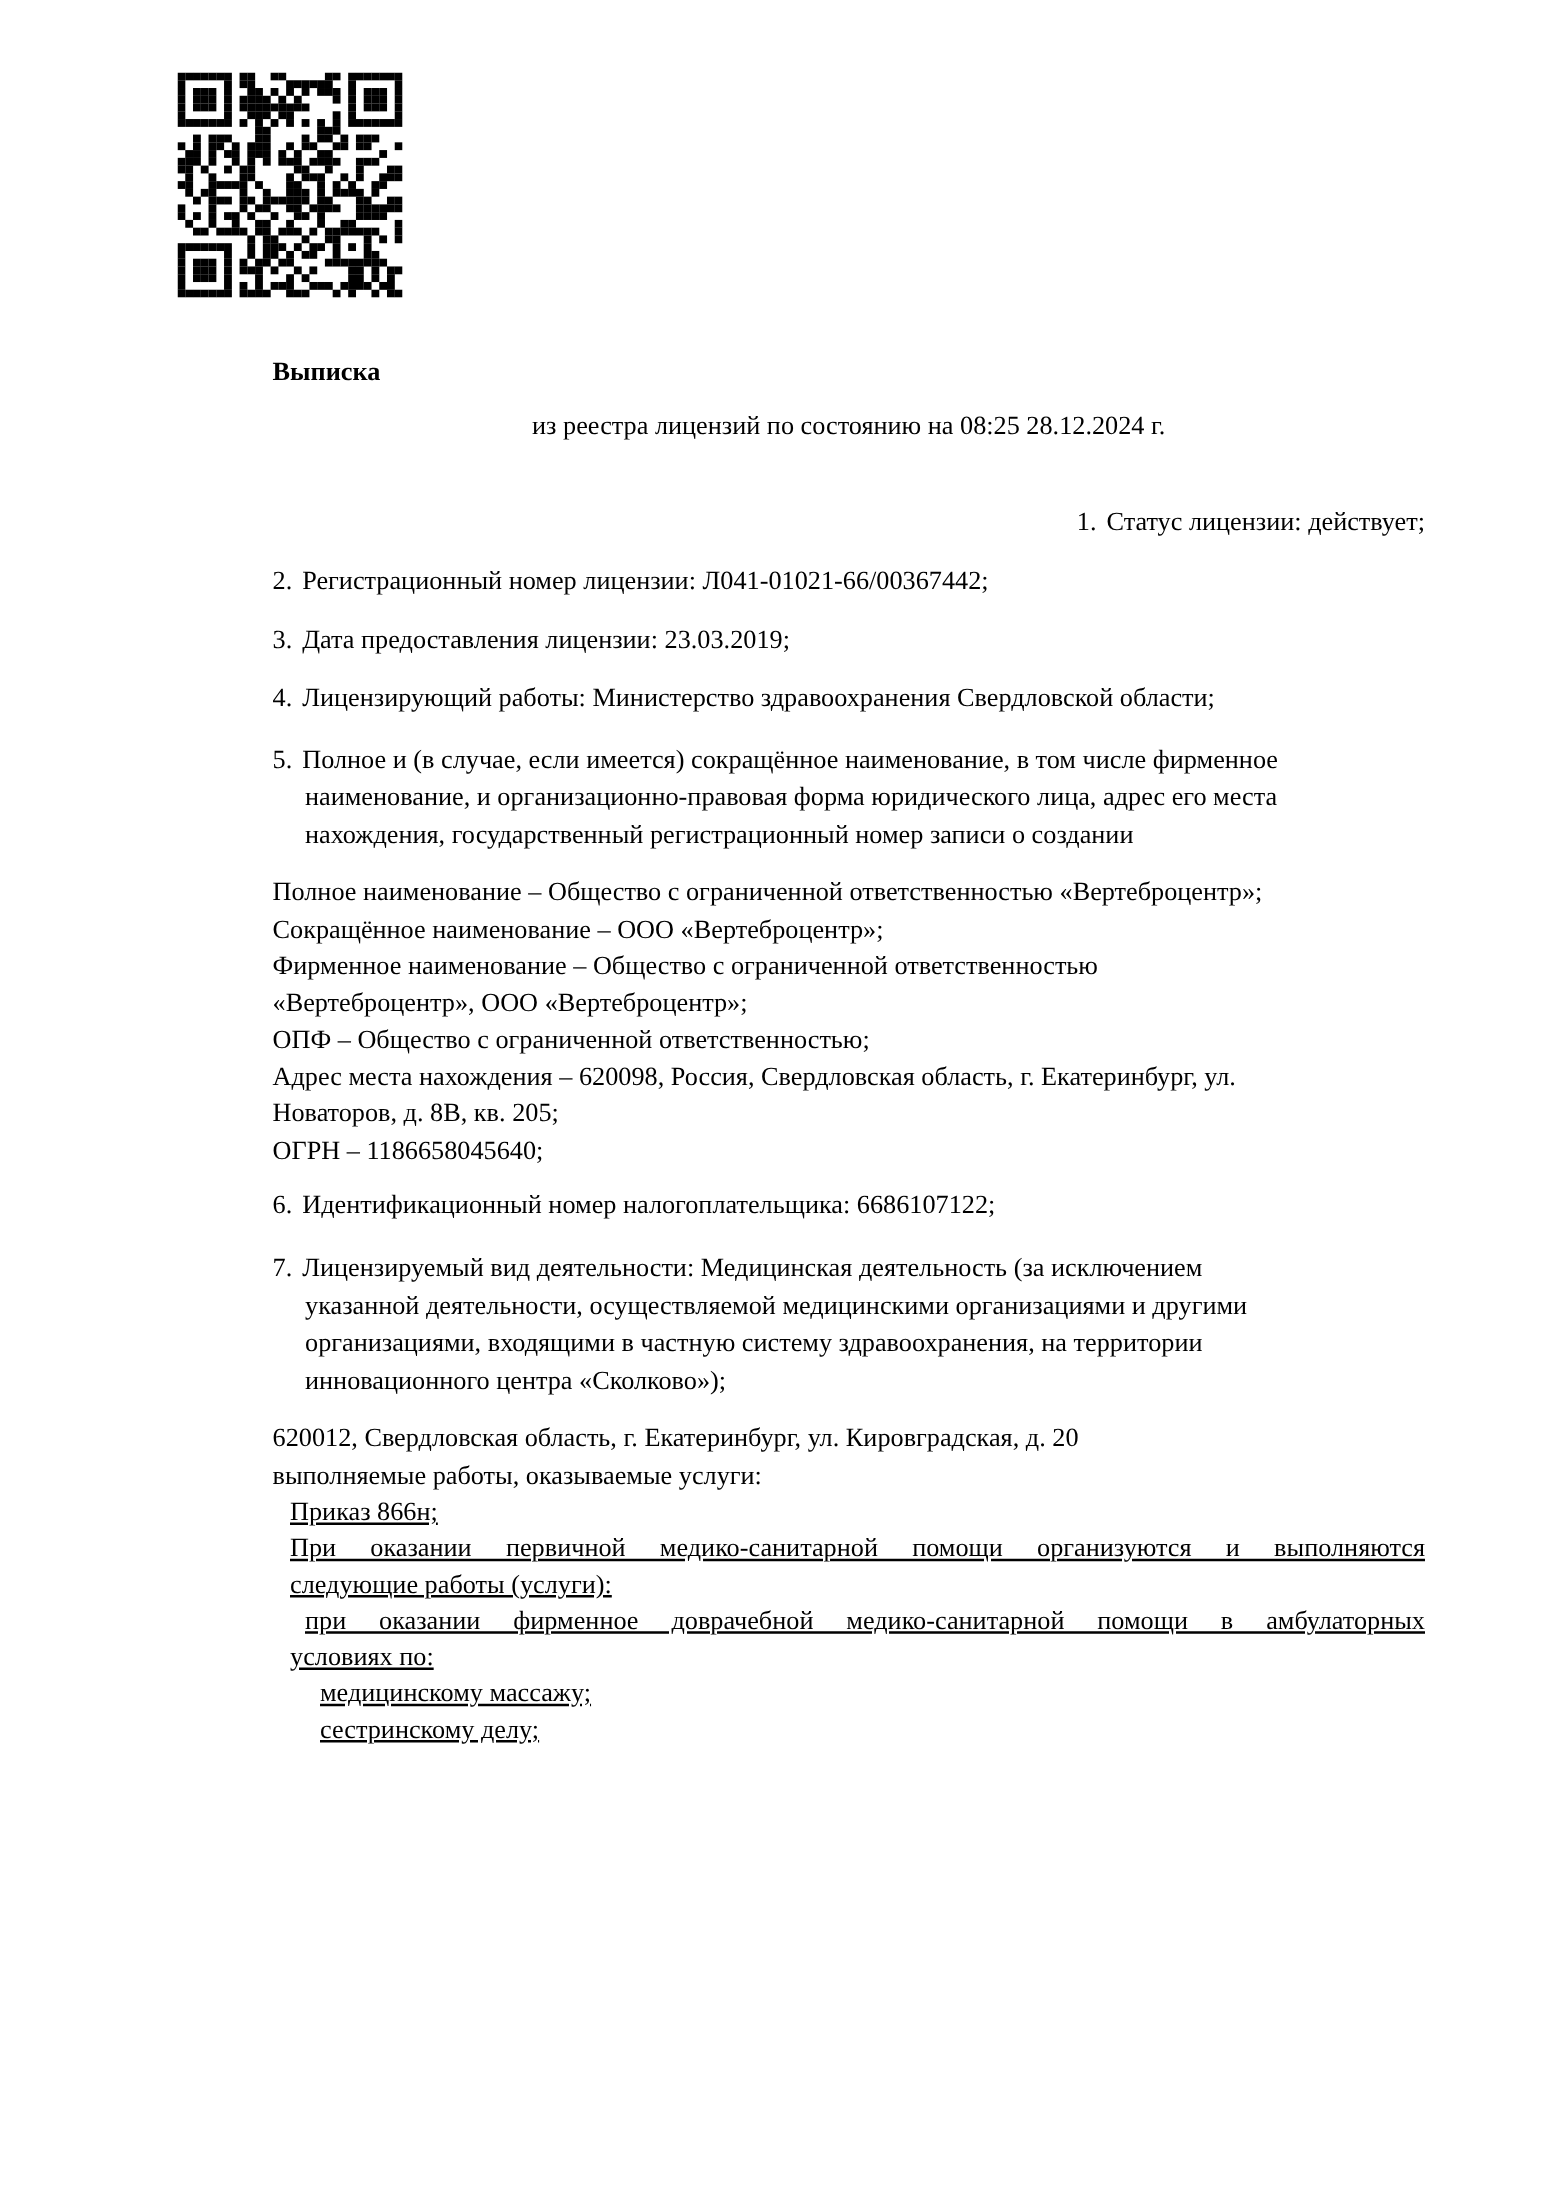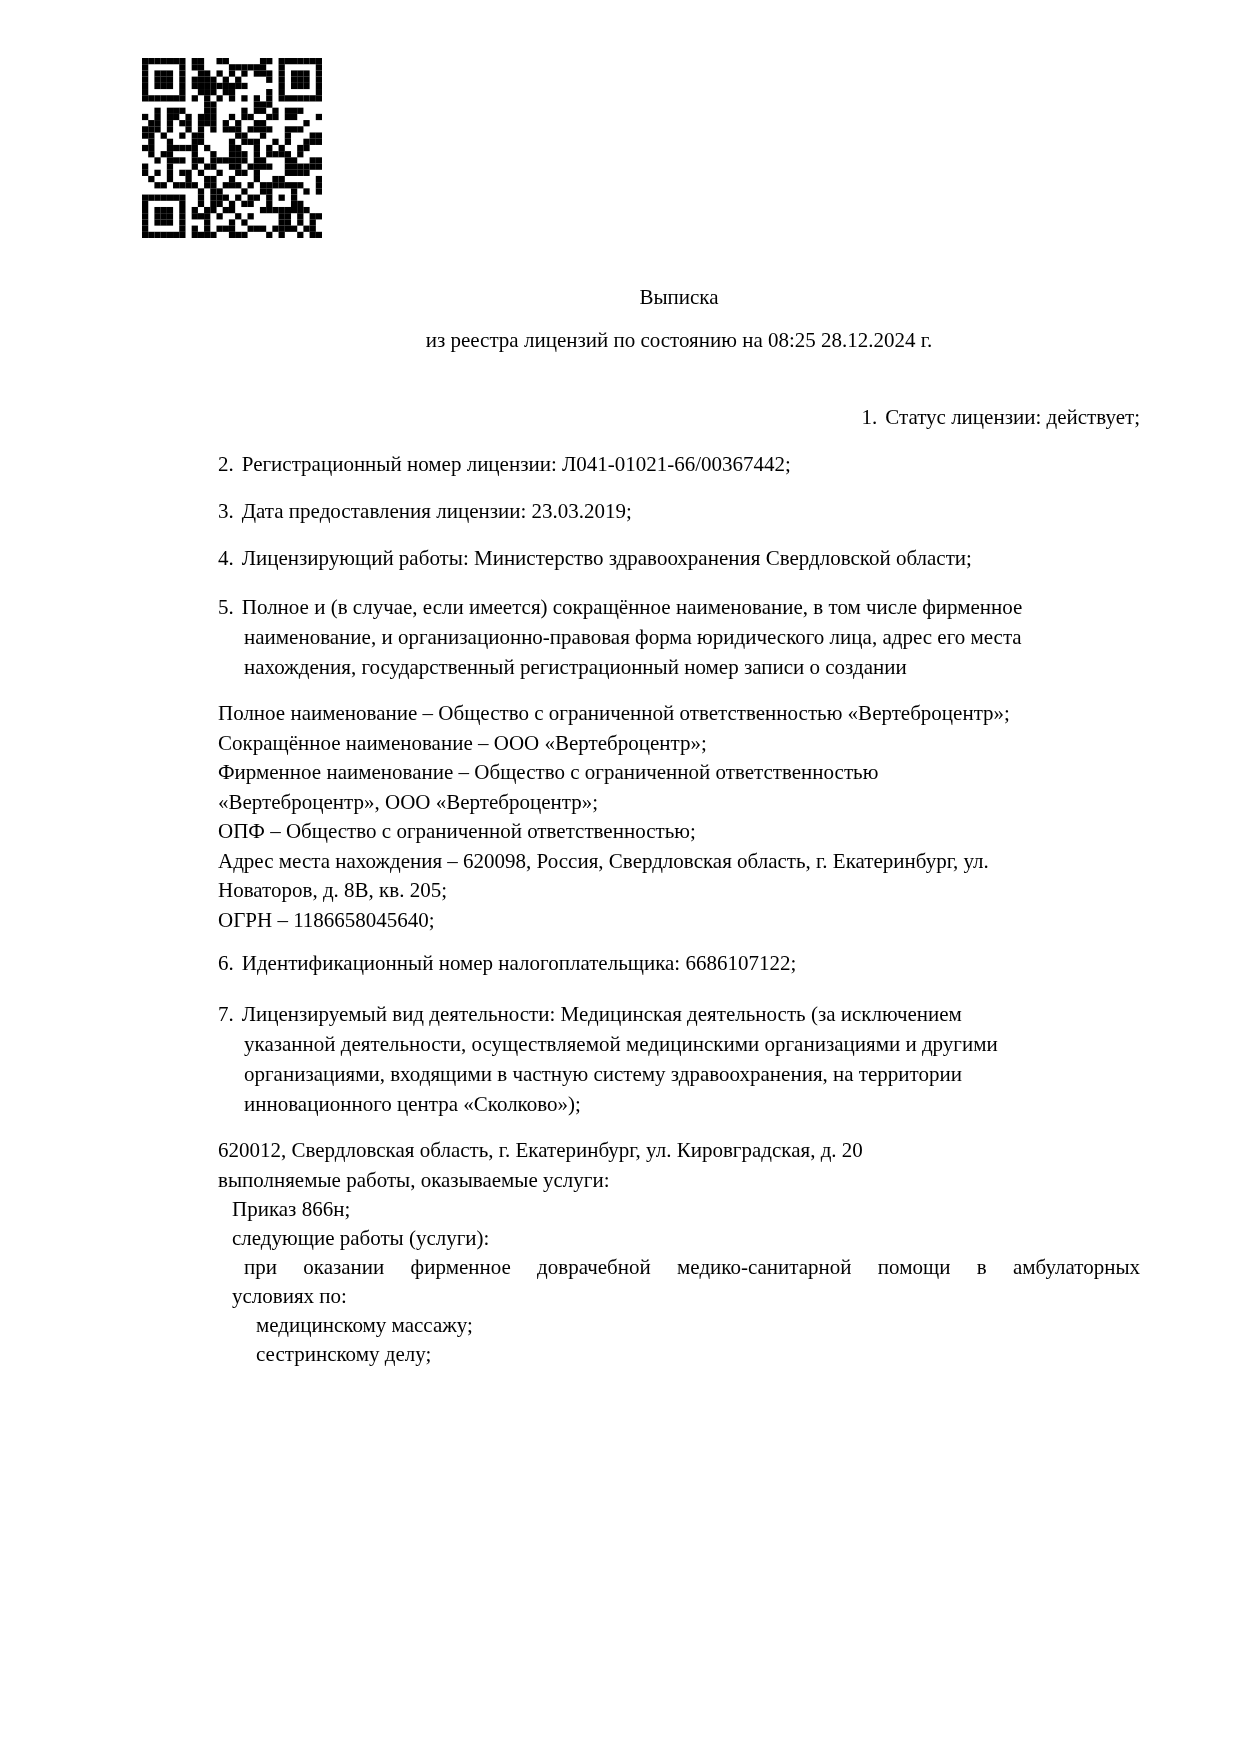--- a/index.html
+++ b/index.html
@@ -9,30 +9,30 @@
     background:#ffffff;
     font-family:"Liberation Serif", serif;
     color:#000;
     overflow:hidden;
   }
   .qr{position:absolute;left:142px;top:58px;width:180px;height:180px;}
   .content{
     position:absolute;left:218px;top:282px;width:922px;
     font-size:21px;line-height:30px;
   }
-  .t{font-weight:normal;text-align:center;}
+  .t{font-weight:bold;text-align:left;}
   .st{font-weight:normal;text-align:center;margin-top:13px;}
   .item{margin-top:17px;}
   .mt47{margin-top:47px;text-align:right;}
   .mt19{margin-top:19px;}
   .mt13{margin-top:13px;}
   .mt21{margin-top:21px;}
   .mt20{margin-top:20px;}
   .mt16{margin-top:16px;}
-  .mt0{margin-top:0;}
+  .mt0{margin-top:0;text-decoration:underline;}
   .num{margin-right:8px;}
   .cont{padding-left:26px;}
   .block{margin-top:17px;line-height:29.5px;}
   .svc{line-height:29px;}
   .ind1{padding-left:14px;}
   .ind2{padding-left:26px;}
   .ind3{padding-left:38px;}
   .stretch{text-align:justify;text-align-last:justify;}
 </style>
 </head>
@@ -529,20 +529,21 @@
     </div>
 
 
     <div class="block mt16">
       <div>620012, Свердловская область, г. Екатеринбург, ул. Кировградская, д. 20</div>
       <div>выполняемые работы, оказываемые услуги:</div>
     </div>
 
     <div class="svc mt0">
       <div class="ind1">Приказ 866н;</div>
+      <div class="ind1 stretch">При оказании первичной медико-санитарной помощи организуются и выполняются</div>
       <div class="ind1">следующие работы (услуги):</div>
       <div class="ind2 stretch">при оказании фирменное доврачебной медико-санитарной помощи в амбулаторных</div>
       <div class="ind1">условиях по:</div>
       <div class="ind3">медицинскому массажу;</div>
       <div class="ind3">сестринскому делу;</div>
     </div>
 
   </div>
 </div>
 

